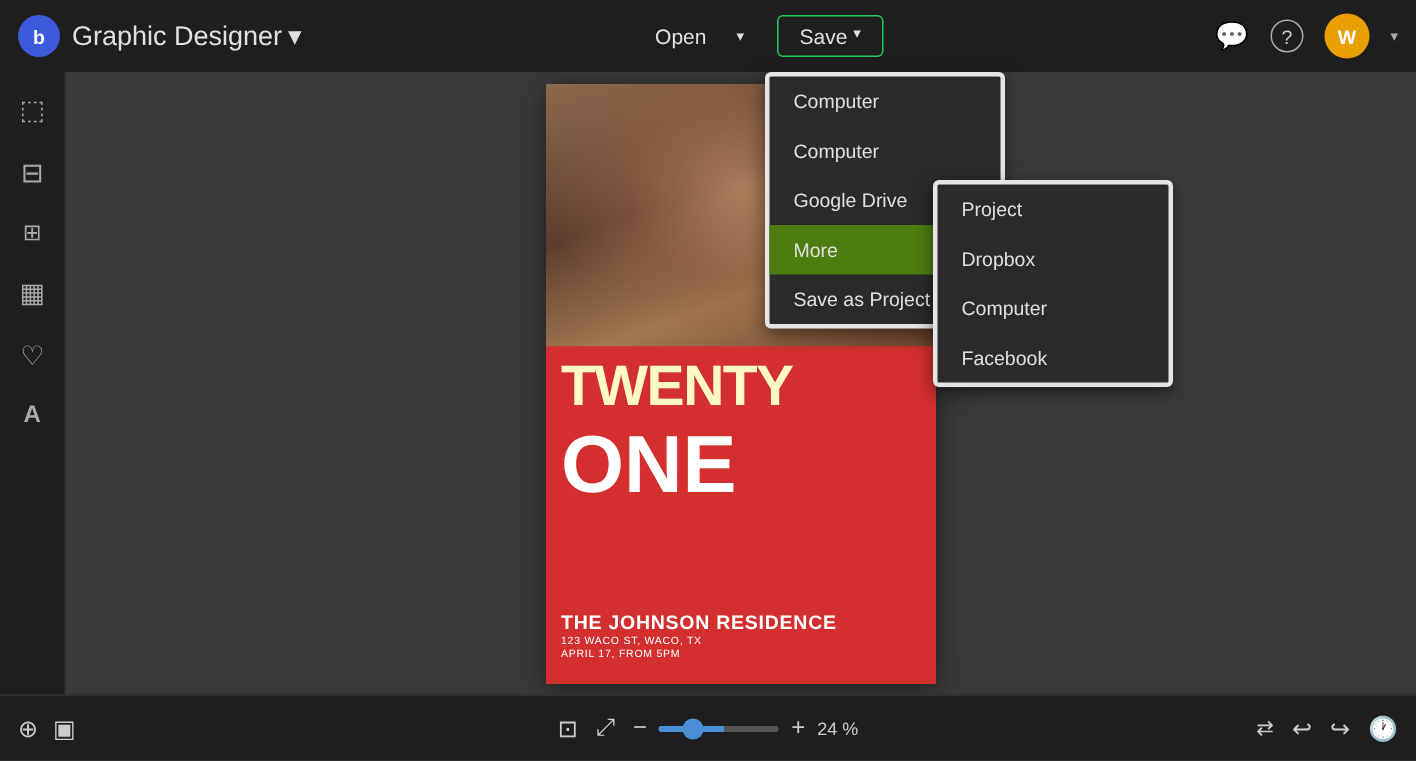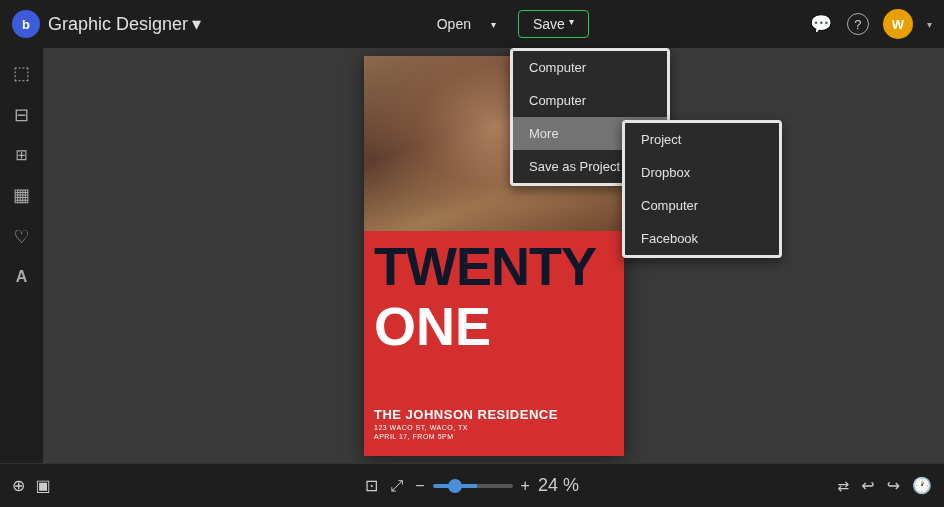--- a/index.html
+++ b/index.html
@@ -71,21 +71,21 @@
       
       background: linear-gradient(160deg, #8c6a4e 0%, #5c3d2e 40%, #a07850 70%, #704530 100%);
     }
     
     .face-overlay {
       position: absolute; top: 0; left: 0; width: 100%; height: 175px;
       background: radial-gradient(ellipse at 50% 40%, rgba(200,150,110,0.7) 0%, rgba(150,100,70,0.5) 40%, transparent 70%);
     }
     .poster-text-area { padding: 8px 10px; }
     .poster-title {
-      font-size: 54px; font-weight: 900; color: #0f172a; line-height: 1;
+      font-size: 38px; font-weight: 900; color: #fef9c3; line-height: 1;
       text-transform: uppercase; letter-spacing: -1px;
     }
     .poster-sub-area {
       display: flex; align-items: flex-start; gap: 6px; margin-top: 6px;
     }
     .poster-one {
       font-size: 54px; font-weight: 900; color: white; line-height: 1;
       text-transform: uppercase;
     }
     .poster-join {
@@ -102,21 +102,21 @@
     .dropdown-menu {
       position: absolute; background: #2a2a2a; border: 3px solid #e5e5e5;
       border-radius: 4px; z-index: 200; min-width: 160px;
       box-shadow: 0 4px 12px rgba(0,0,0,0.5);
     }
     .dropdown-item {
       padding: 9px 16px; color: #e0e0e0; font-size: 13px; cursor: pointer;
       display: flex; align-items: center; justify-content: space-between;
       white-space: nowrap;
     }
-    .dropdown-item.active { background: #737373; }
+    .dropdown-item.active { background: #4d7c0f; }
 
     
     .save-dropdown { top: 48px; left: 510px; }
     
     .more-submenu { top: 120px; left: 622px; }
 
     
     .bottombar {
       width: 100%; height: 44px; background: #1e1e1e;
       display: flex; align-items: center; justify-content: center;
@@ -125,21 +125,21 @@
     .bottom-btn { background: none; border: none; color: #ccc; font-size: 16px; cursor: pointer; }
     .zoom-slider-wrap { display: flex; align-items: center; gap: 8px; }
     .zoom-slider {
       -webkit-appearance: none; width: 80px; height: 4px; background: linear-gradient(to right, #4a90d9 55%, #555 55%);
       border-radius: 2px; cursor: pointer; outline: none;
     }
     .zoom-slider::-webkit-slider-thumb {
       -webkit-appearance: none; width: 14px; height: 14px; border-radius: 50%;
       background: #4a90d9; cursor: pointer;
     }
-    .zoom-label { color: #ccc; font-size: 18px; }
+    .zoom-label { color: #ccc; font-size: 12px; }
     .bottom-left { position: absolute; left: 12px; display: flex; gap: 10px; }
     .bottom-right { position: absolute; right: 12px; display: flex; gap: 12px; }
 
     .chevron { font-size: 10px; }
   </style>
 </head>
 <body>
 
 <div class="topbar">
   <div class="topbar-left">
@@ -211,20 +211,23 @@
   </div>
 </div>
 
 <div class="dropdown-menu save-dropdown">
   <div class="dropdown-item">
     <span>Computer</span>
   </div>
   <div class="dropdown-item">
     <span>Computer</span>
   </div>
+  <div class="dropdown-item">
+    <span>Google Drive</span>
+  </div>
   <div class="dropdown-item active">
     <span>More</span>
     <span style="font-size:11px;">▶</span>
   </div>
   <div class="dropdown-item">
     <span>Save as Project</span>
   </div>
 </div>
 
 <div class="dropdown-menu more-submenu">

